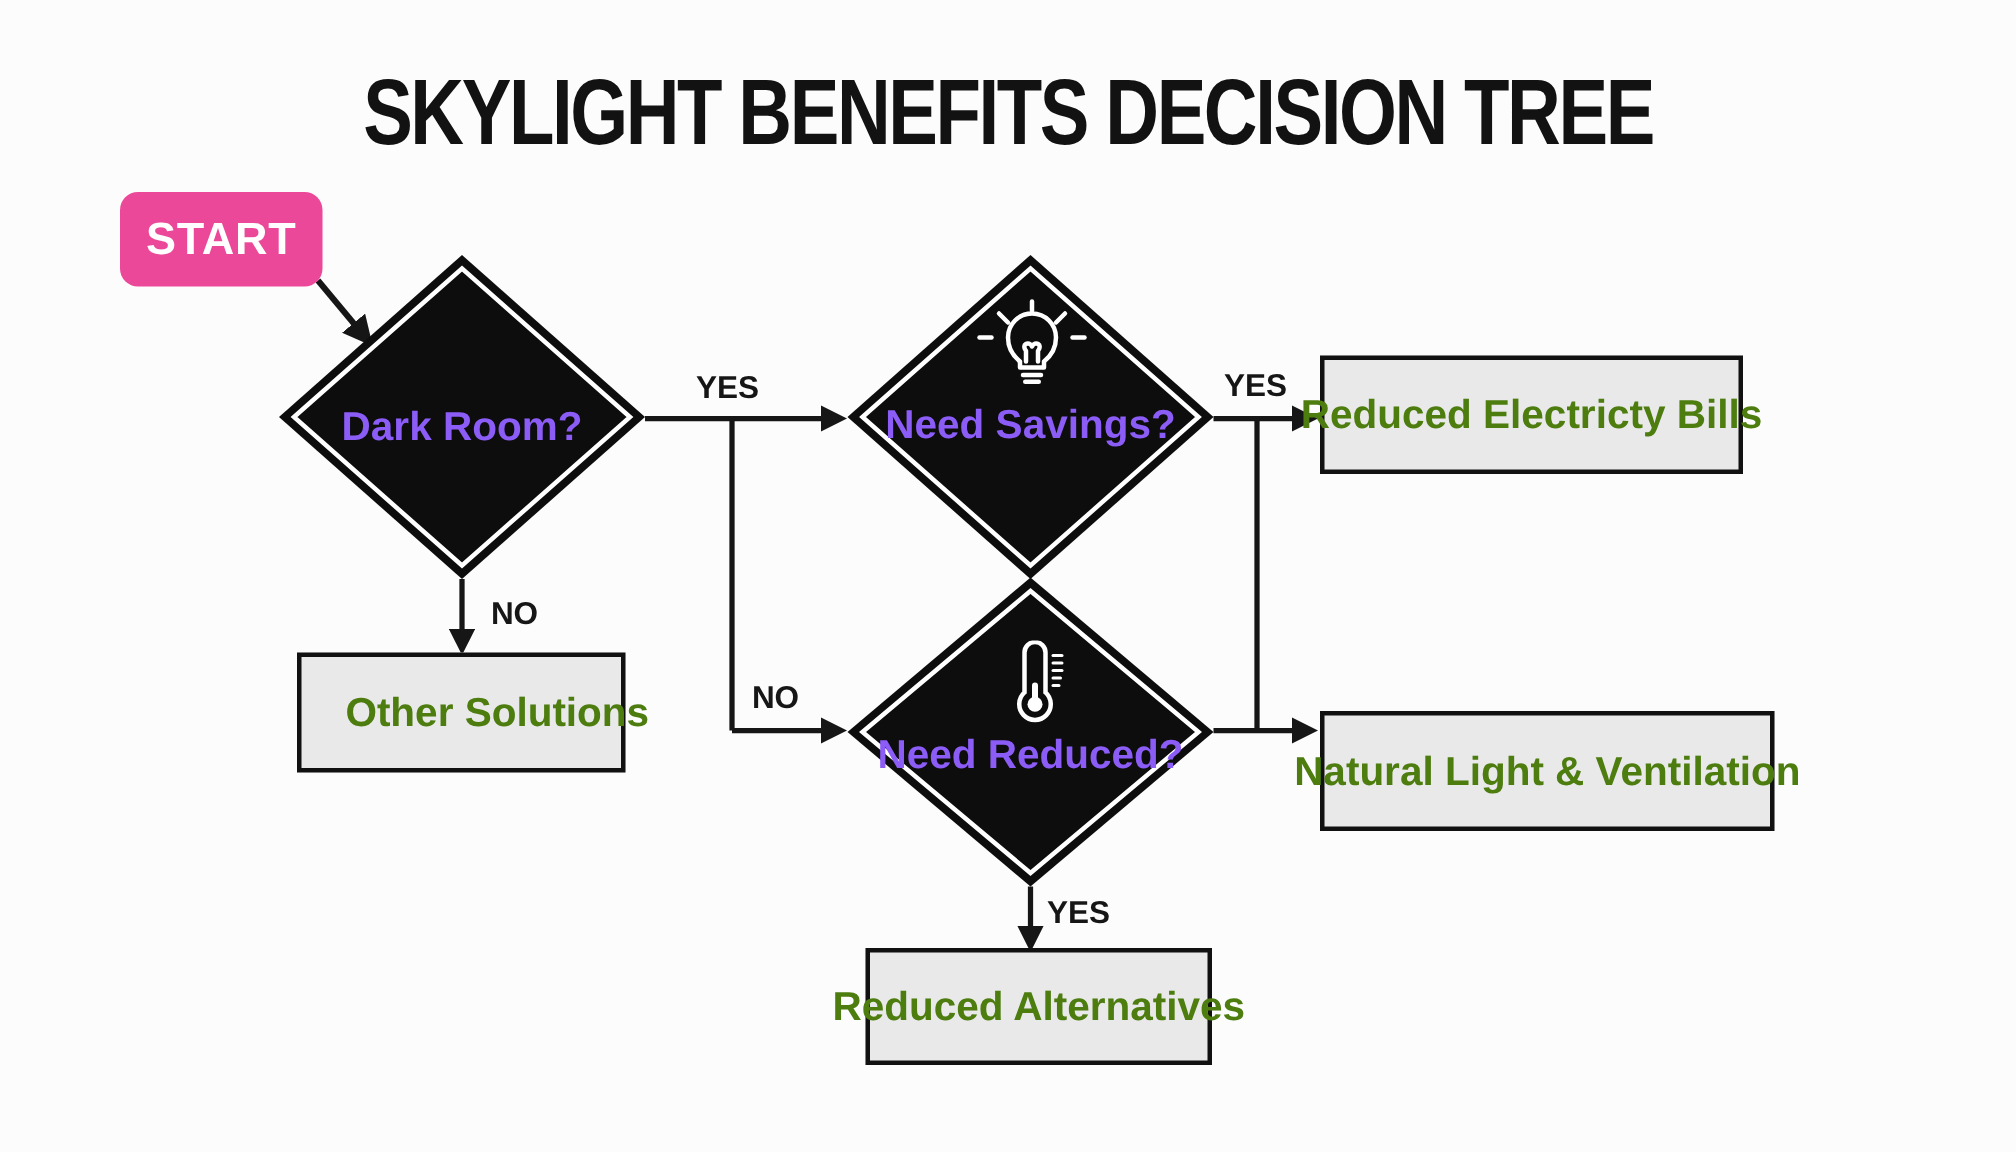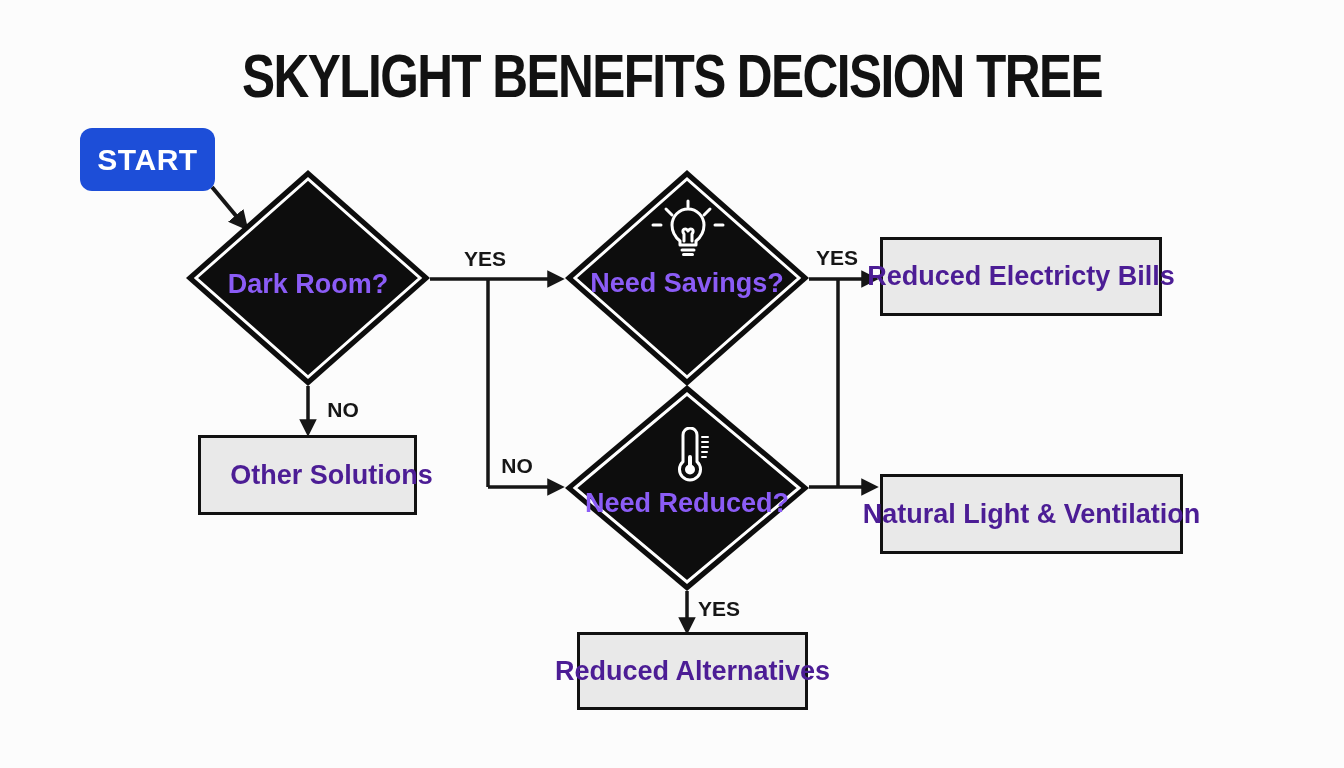--- a/index.html
+++ b/index.html
@@ -22,21 +22,21 @@
     font-weight:800;
     letter-spacing:-2px;
     color:#121212;
     transform:scaleX(0.8);
     transform-origin:50% 50%;
     white-space:nowrap;
   }
 
   .start-pill{
     left:80px;top:128px;width:135px;height:63px;
-    background:#1d4ed8;
+    background:#ec4899;
     border-radius:12px;
     display:flex;align-items:center;justify-content:center;
     color:#ffffff;
     font-size:30px;font-weight:800;letter-spacing:0.5px;
   }
 
   .diamond-label{
     color:#8b5cf6;
     font-weight:700;
     font-size:27px;
@@ -60,21 +60,21 @@
   .no2 {left:318px;top:398px;width:50px;}
   .yes2{left:802px;top:246px;width:70px;}
   .yes3{left:684px;top:597px;width:70px;}
 
   .result-box{
     background:#e9e9e9;
     border:3px solid #111111;
     display:flex;align-items:center;justify-content:center;
     font-weight:700;
     font-size:27px;
-    color:#4c1d95;
+    color:#4d7c0f;
     text-align:center;
     box-sizing:border-box;
     white-space:nowrap;
   }
   .box-other  {left:198px;top:435px;width:219px;height:80px;padding-left:48px;}
   .box-reduced{left:880px;top:237px;width:282px;height:79px;}
   .box-natural{left:880px;top:474px;width:303px;height:80px;}
   .box-explore{left:577px;top:632px;width:231px;height:78px;}
 
   .icon-wrap{display:flex;align-items:center;justify-content:center;}

